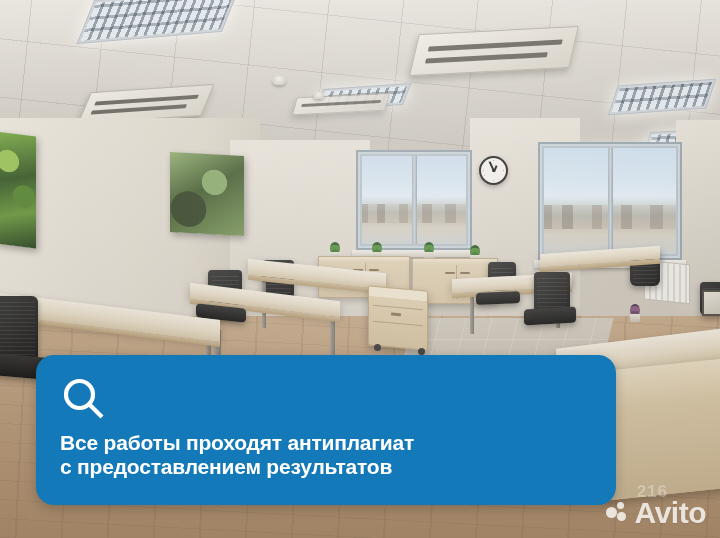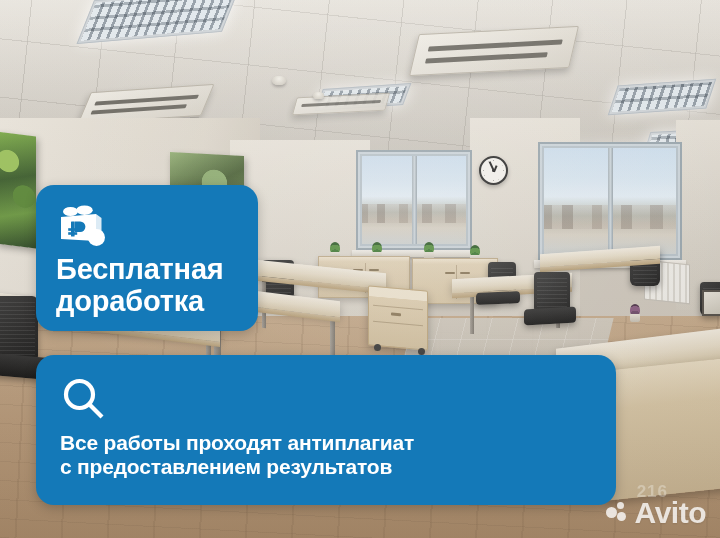--- a/index.html
+++ b/index.html
@@ -547,41 +547,20 @@
         <div class="edge"></div>
       </div>
     <div class="chair-back" id="ch3">
         <div class="chair-mesh"></div>
       </div>
     <div class="chair-seat" id="seat3"></div>
 
     <div class="grade"></div>
   </div>
 
-  <div class="card" id="card-top" style="background:#1479B8">
-    <svg class="card-icon" width="50" height="42" viewBox="0 0 50 42" aria-hidden="true">
-      <ellipse cx="12.5" cy="6.5" rx="7.5" ry="4.6" fill="#ffffff"></ellipse>
-      <ellipse cx="26.5" cy="5.2" rx="8.2" ry="4.8" fill="#ffffff"></ellipse>
-      <path d="M3 12 L38 9 L38 36 L3 34 Z" fill="#ffffff"></path>
-      <path d="M38 9 L38 36 L43.5 31.5 L43.5 13 Z" fill="#ffffff" opacity="0.85"></path>
-      <circle cx="38.5" cy="32.5" r="8.5" fill="#ffffff"></circle>
-      <circle cx="38.5" cy="32.5" r="6.2" fill="#1479B8" opacity="0"></circle>
-      <g fill="#1479B8">
-        <rect x="13" y="16.5" width="3.6" height="15" rx="0.6"></rect>
-        <path d="M16.6 16.5 H22.2 a5.2 5.2 0 0 1 0 10.4 H16.6 Z"></path>
-        <rect x="10.2" y="23.2" width="9" height="2.6"></rect>
-        <rect x="10.2" y="27.2" width="9" height="2.6"></rect>
-      </g>
-      <g fill="#1479B8" opacity="0">
-        <circle cx="38.5" cy="32.5" r="3"></circle>
-      </g>
-    </svg>
-    <div class="card-text">Бесплатная
-доработка</div>
-  </div>
 
   <div class="card" id="card-bottom" style="background:#1479B8">
     <svg class="card-icon" width="44" height="44" viewBox="0 0 44 44" aria-hidden="true">
       <circle cx="17.5" cy="17.5" r="13.5" fill="none" stroke="#ffffff" stroke-width="4.2"></circle>
       <line x1="27.5" y1="27.5" x2="40" y2="40" stroke="#ffffff" stroke-width="4.2" stroke-linecap="butt"></line>
     </svg>
     <div class="card-text">Все работы проходят антиплагиат
 с предоставлением результатов</div>
   </div>
 

